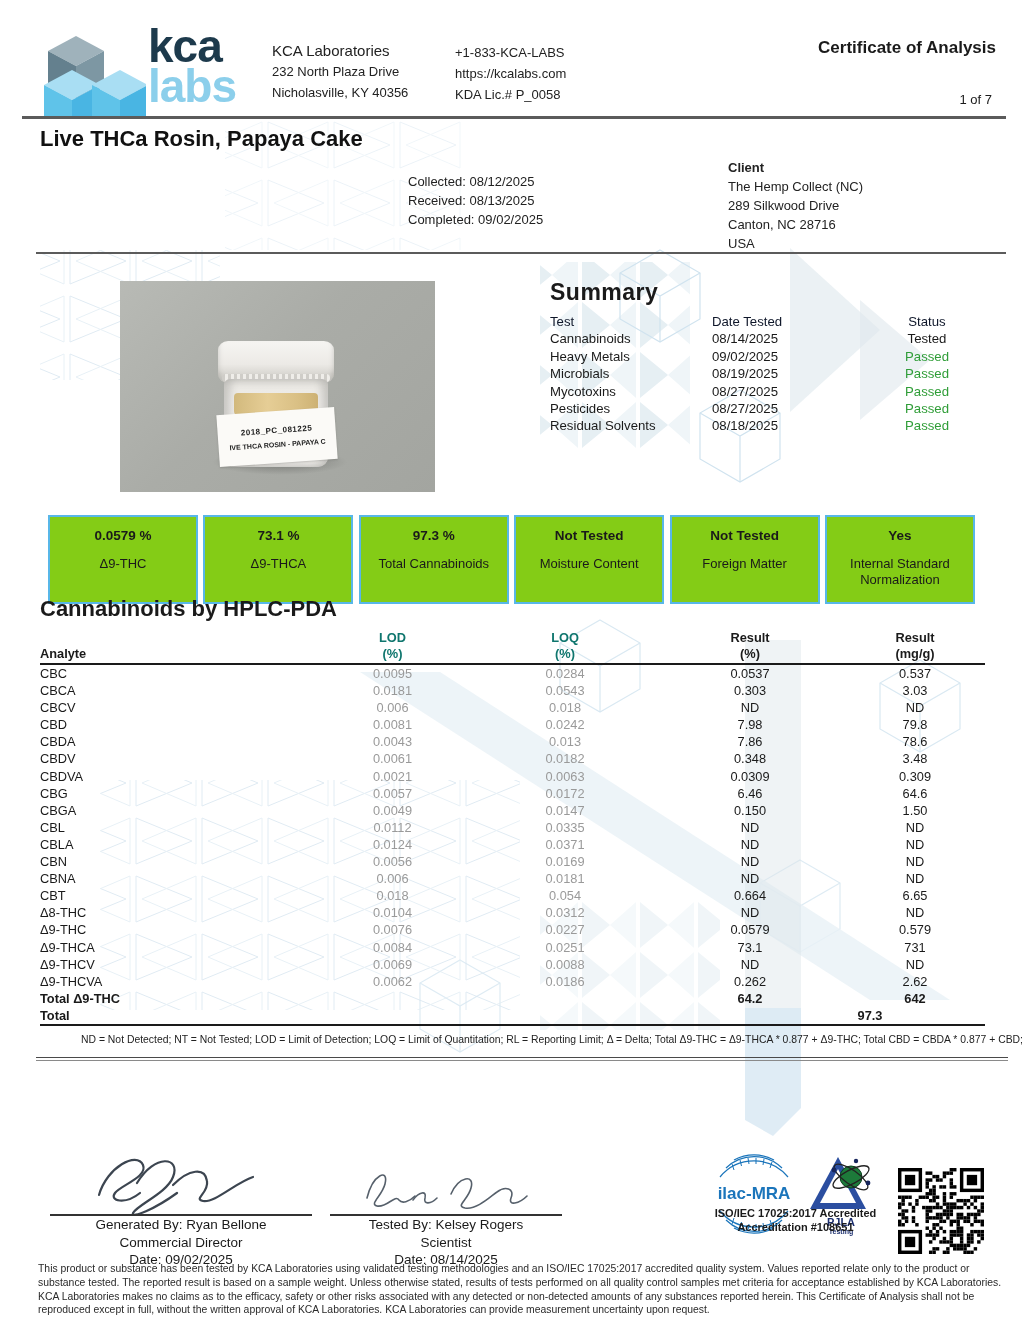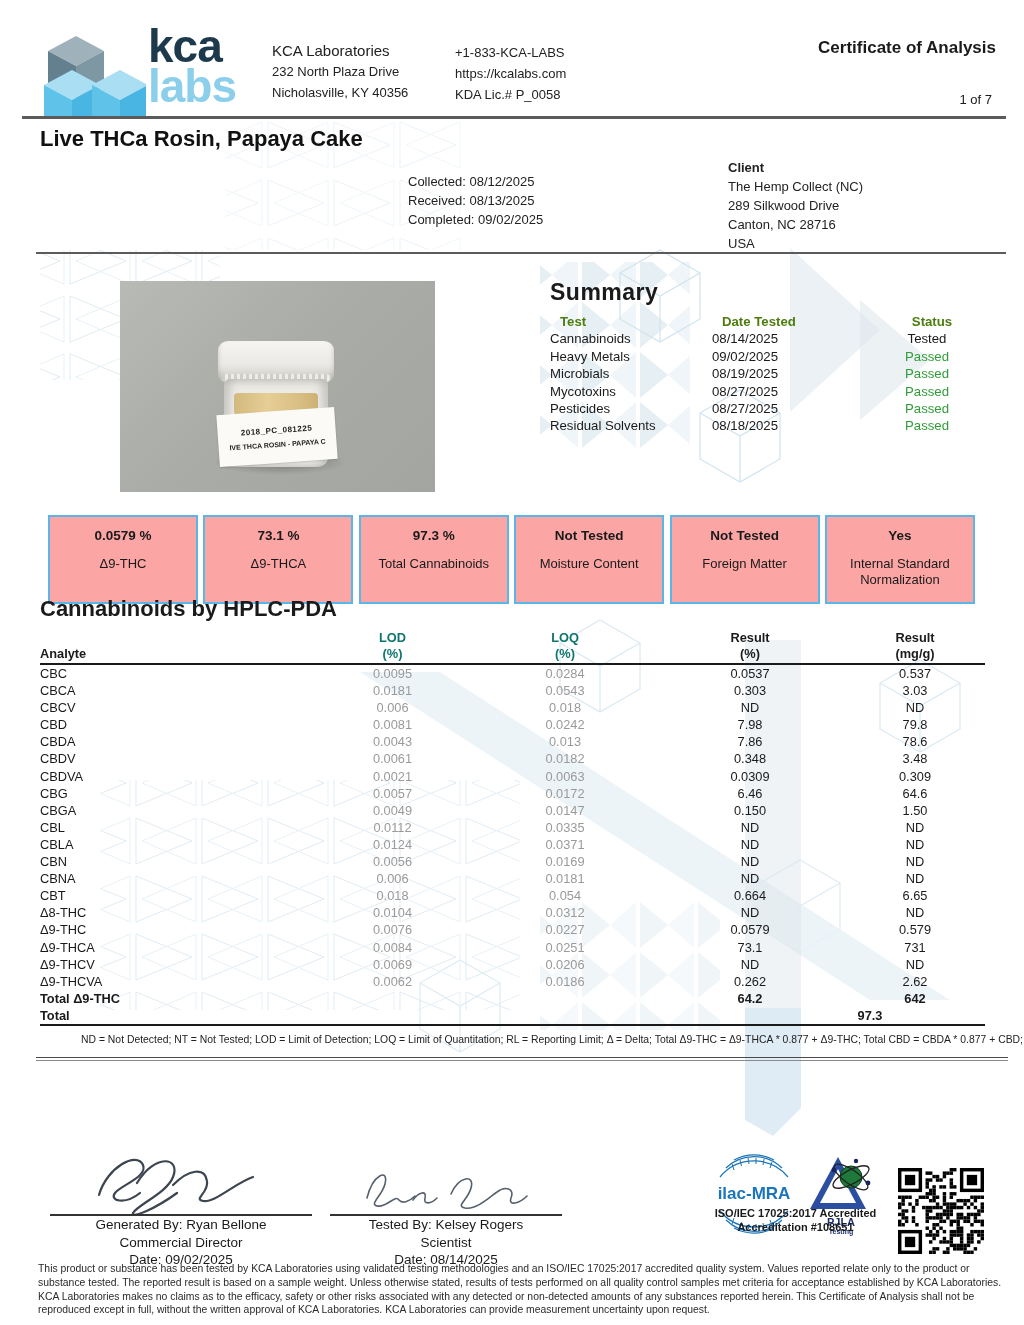--- a/index.html
+++ b/index.html
@@ -43,26 +43,26 @@
     background:linear-gradient(90deg,#cdb06a,#e4c887 40%,#d6b873 75%,#c7a75f);opacity:.85;}
   .jar-label{position:absolute;left:-6px;top:32px;width:118px;height:52px;background:#fbfaf7;transform:rotate(-4deg);
     box-shadow:0 1px 2px rgba(90,90,85,.3);display:flex;flex-direction:column;justify-content:center;gap:6px;}
   .jar-label .l1{font-size:8px;font-weight:700;color:#222;text-align:center;letter-spacing:.5px;}
   .jar-label .l2{font-size:7px;font-weight:700;color:#222;text-align:center;white-space:nowrap;overflow:hidden;}
 
   
   .summary{position:absolute;left:550px;top:279px;width:420px;}
   .summary h2{margin:0 0 7px 0;font-size:23px;font-weight:800;letter-spacing:.5px;}
   .sum-grid{display:grid;grid-template-columns:162px 170px 90px;font-size:13.2px;line-height:17.4px;}
-  .sum-grid .hd{color:#4d7c0f;font-weight:700;margin-left:10px;}
+  .sum-grid .hd{color:#0f172a;font-weight:400;}
   .sum-grid .st{text-align:center;}
 
   
   .boxes{position:absolute;left:48px;top:515px;width:927px;display:flex;justify-content:space-between;}
-  .rbox{width:146px;height:74px;border:2.5px solid #58b7e8;background:#fca5a5;text-align:center;padding-top:11px;box-sizing:content-box;}
+  .rbox{width:146px;height:74px;border:2.5px solid #58b7e8;background:#84cc16;text-align:center;padding-top:11px;box-sizing:content-box;}
   .rbox .val{font-size:13.5px;font-weight:700;}
   .rbox .lbl{font-size:13px;margin-top:13px;line-height:15.5px;padding:0 6px;}
 
   
   .cann-title{position:absolute;left:40px;top:596px;font-size:22px;font-weight:700;}
   .tbl{position:absolute;left:40px;top:630px;width:945px;font-size:12.8px;}
   .trow{display:grid;grid-template-columns:270px 165px 180px 190px 140px;align-items:end;}
   .trow > div{line-height:17.1px;}
   .thead{border-bottom:2px solid #1a1a1a;padding-bottom:2px;}
   .thead div{font-weight:700;line-height:15.5px;}
@@ -400,21 +400,21 @@
     <div class="trow">
         <div>Δ9-THCA</div>
         <div class="c-lod v-gray">0.0084</div>
         <div class="c-loq v-gray">0.0251</div>
         <div class="c-rp">73.1</div>
         <div class="c-rm">731</div>
       </div>
     <div class="trow">
         <div>Δ9-THCV</div>
         <div class="c-lod v-gray">0.0069</div>
-        <div class="c-loq v-gray">0.0206</div>
+        <div class="c-loq v-gray">0.0088</div>
         <div class="c-rp">ND</div>
         <div class="c-rm">ND</div>
       </div>
     <div class="trow">
         <div>Δ9-THCVA</div>
         <div class="c-lod v-gray">0.0062</div>
         <div class="c-loq v-gray">0.0186</div>
         <div class="c-rp">0.262</div>
         <div class="c-rm">2.62</div>
       </div>

